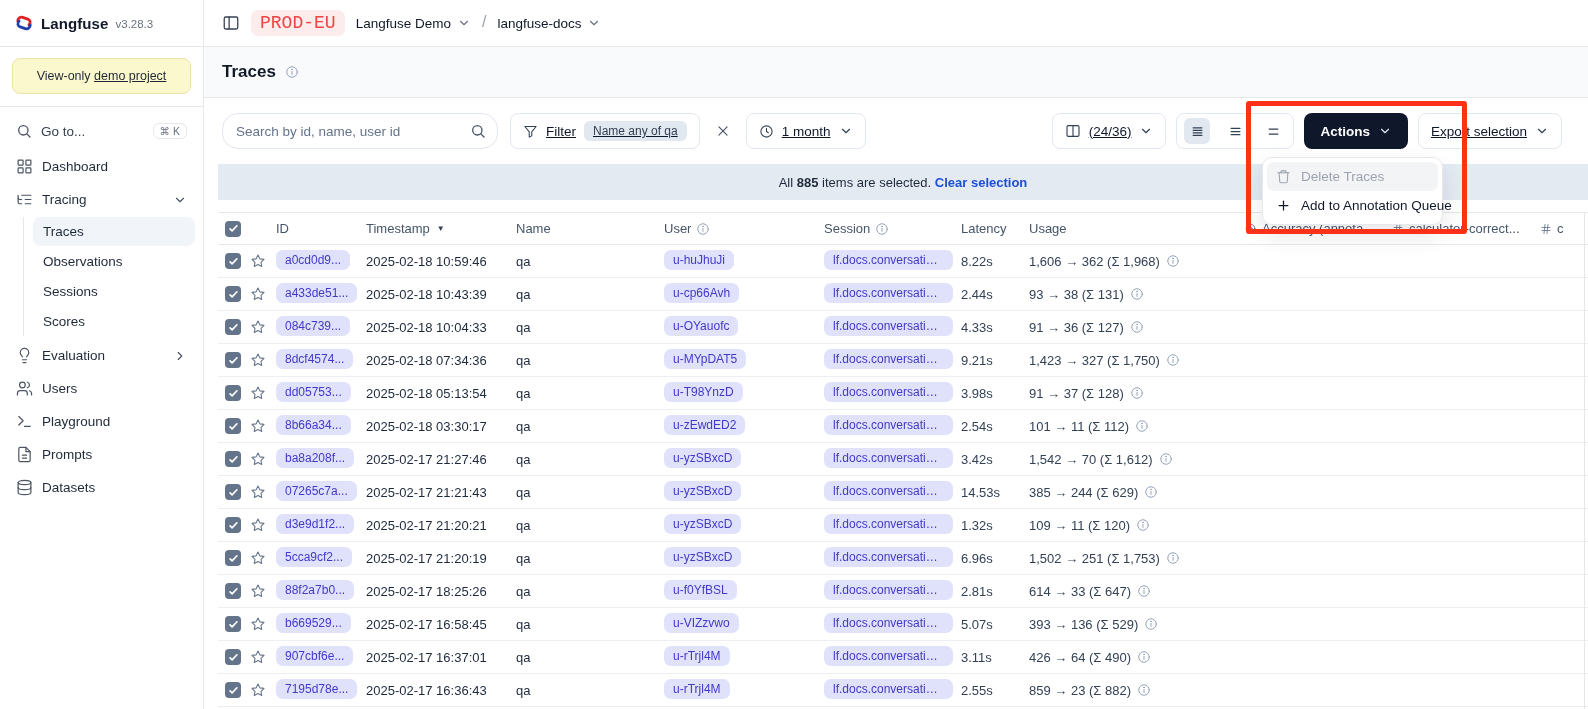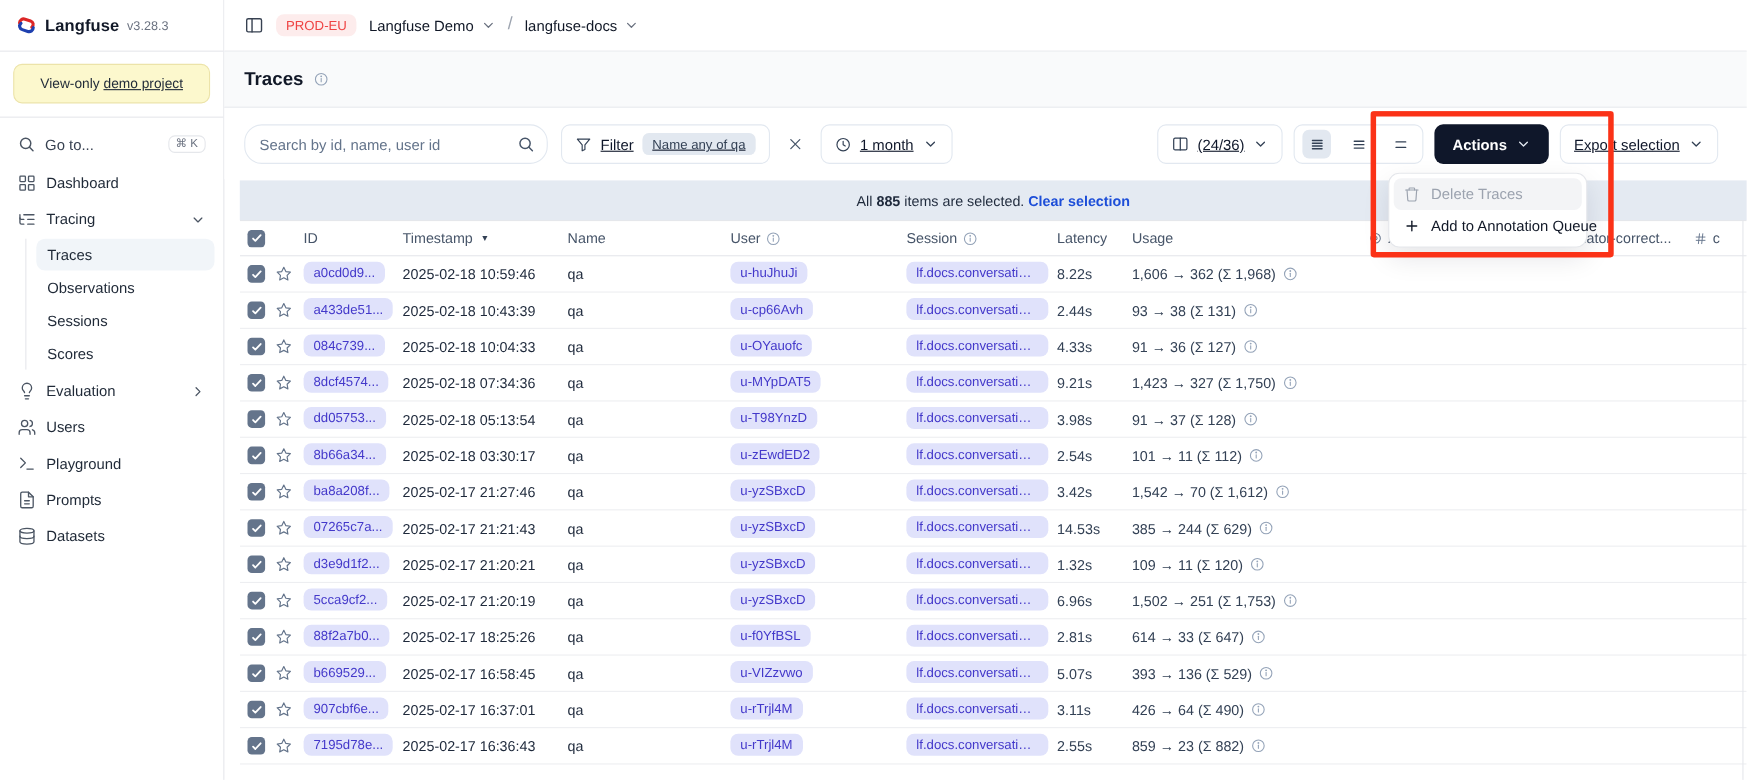--- a/index.html
+++ b/index.html
@@ -28,21 +28,21 @@
   .nav-item svg { color:#4b5563; }
   .nav-trailing { margin-left:auto; color:#6b7280; }
   .subnav { margin:1px 0 3px 15px; border-left:1px solid #e5e7eb; padding-left:9px; display:flex; flex-direction:column; gap:1px; }
   .subitem { padding:7px 10px; border-radius:8px; font-size:13.5px; color:#1f2937; cursor:pointer; }
   .subitem.active { background:#f1f5f9; }
 
   
   .main { flex:1; display:flex; flex-direction:column; min-width:0; }
   .topbar { height:47px; min-height:47px; border-bottom:1px solid #e5e7eb; display:flex; align-items:center; gap:11px; padding:0 18px; background:#fff; }
   .panel-btn { color:#374151; display:flex; cursor:pointer; }
-  .env-badge { background:#fdecec; color:#ef4444; font-size:12px; padding:3px 9px; border-radius:7px; font-weight:500; }
+  .env-badge { background:#fdecec; color:#ef4444; font-size:18px; padding:3px 9px; border-radius:7px; font-weight:500;font-family:Liberation Mono, monospace; }
   .crumb { display:flex; align-items:center; gap:6px; font-size:13.5px; color:#111827; cursor:pointer; }
   .crumb svg { color:#6b7280; }
   .slash { color:#9ca3af; font-size:16px; font-weight:300; transform:translateY(-1px); }
 
   .page-head { background:#f9fafb; border-bottom:1px solid #e5e7eb; padding:15px 18px; display:flex; align-items:center; gap:9px; }
   .page-title { font-size:17px; font-weight:700; color:#111827; margin:0; }
   .info-ic { color:#94a3b8; display:flex; }
 
   .toolbar { display:flex; align-items:center; padding:15px 26px 14px 18px; gap:12px; background:#fff; }
   .search { width:276px; height:36px; border:1px solid #e2e8f0; border-radius:16px; display:flex; align-items:center; padding:0 11px; gap:8px; background:#fff; }
@@ -60,21 +60,21 @@
   .toggle.active { background:#e2e8f0; }
   .btn-dark { height:36px; border:none; border-radius:8px; display:flex; align-items:center; gap:8px; padding:0 16px; font-size:13.5px; font-weight:600; color:#fff; cursor:pointer; }
   .btn-dark .chev { color:#e2e8f0; }
 
   .banner { margin-left:14px; height:36px; display:flex; align-items:center; justify-content:center; font-size:13px; color:#1e293b; margin-top:1px; }
   .banner span { white-space:pre; }
   .banner .cnt { font-weight:700; }
   .banner a { font-weight:600; cursor:pointer; white-space:pre; text-decoration:none; }
 
   
-  .tablewrap { margin-left:14px; margin-top:0; flex:1; overflow:hidden; position:relative; }
+  .tablewrap { margin-left:14px; margin-top:12px; flex:1; overflow:hidden; position:relative; }
   .grid-row { display:grid; grid-template-columns:32px 26px 90px 150px 148px 160px 137px 68px 215px 148px 148px 48px; align-items:center; }
   .thead-row { height:33px; border-top:1px solid #e5e7eb; border-bottom:1px solid #e5e7eb; color:#475569; font-weight:500; font-size:13px; }
   .thead-row .cell { display:flex; align-items:center; gap:5px; white-space:nowrap; overflow:hidden; padding-right:8px; }
   .trow { height:33px; border-bottom:1px solid #edeef1; color:#1e293b; cursor:pointer; }
   .cell { min-width:0; padding-right:8px; }
   .cell.first { padding-left:7px; }
   .sort-ind { font-size:8px; color:#334155; margin-left:2px; }
   .cb { width:16px; height:16px; border-radius:4px; background:#64748b; display:flex; align-items:center; justify-content:center; cursor:pointer; }
   .starwrap { display:flex; cursor:pointer; color:#64748b; }
   .pill { display:inline-block; background:#e0e2fb; color:#4338ca; padding:3px 9px; border-radius:7px; font-weight:500; font-size:12px; white-space:nowrap; overflow:hidden; text-overflow:ellipsis; max-width:100%; cursor:pointer; }

